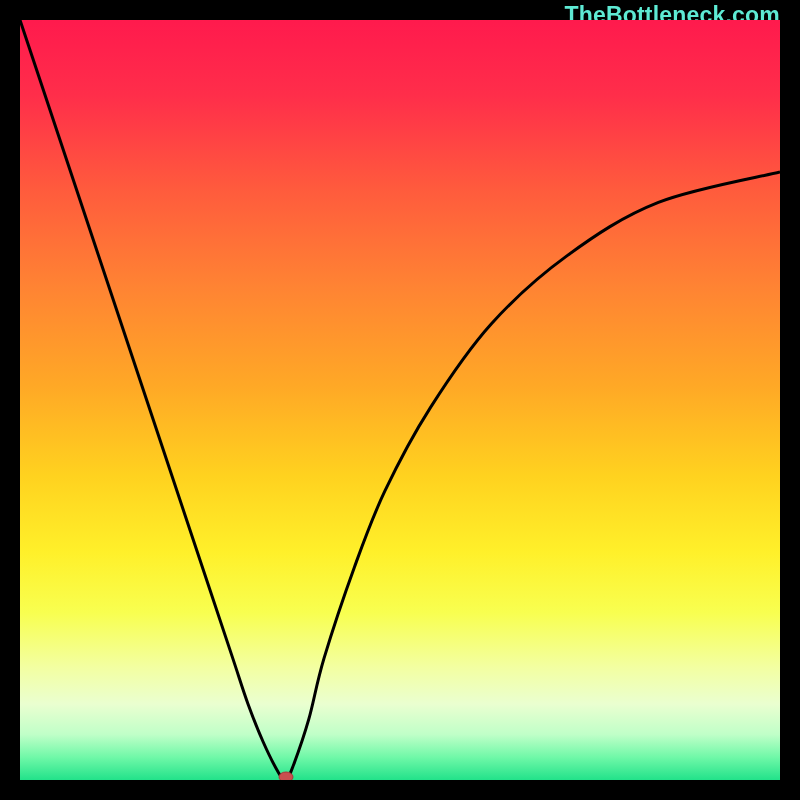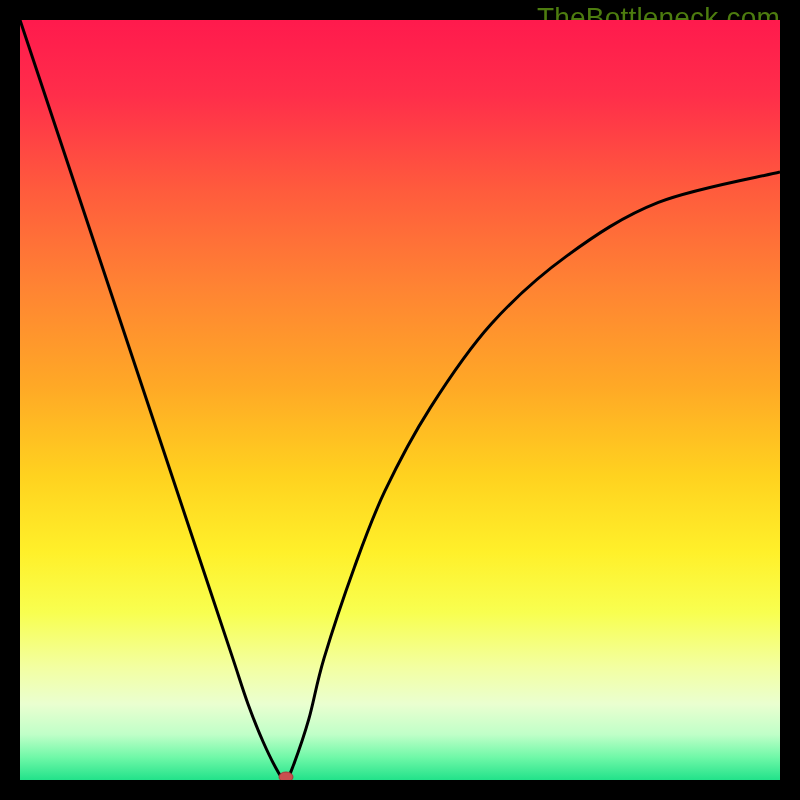--- a/index.html
+++ b/index.html
@@ -16,24 +16,24 @@
     left: 20px;
     top: 20px;
     width: 760px;
     height: 760px;
     background: #000;
   }
   .watermark {
     position: absolute;
     top: 2px;
     right: 20px;
-    color: #4d7c0f;
-    font-size: 28px;
+    color: #5eead4;
+    font-size: 23px;
     letter-spacing: 0.2px;
-    font-weight: 400;
+    font-weight: 700;
   }
   svg {
     display: block;
   }
 </style>
 </head>
 <body>
 
 <div class="watermark">TheBottleneck.com</div>
 

